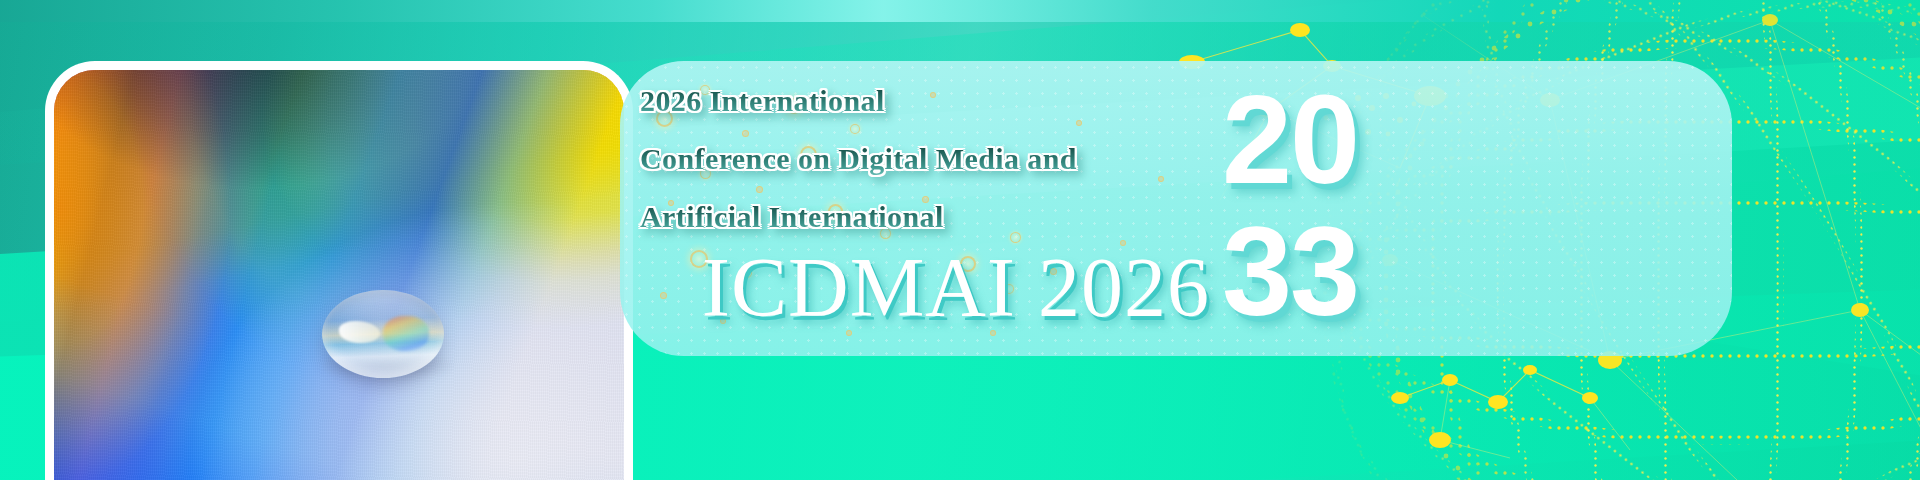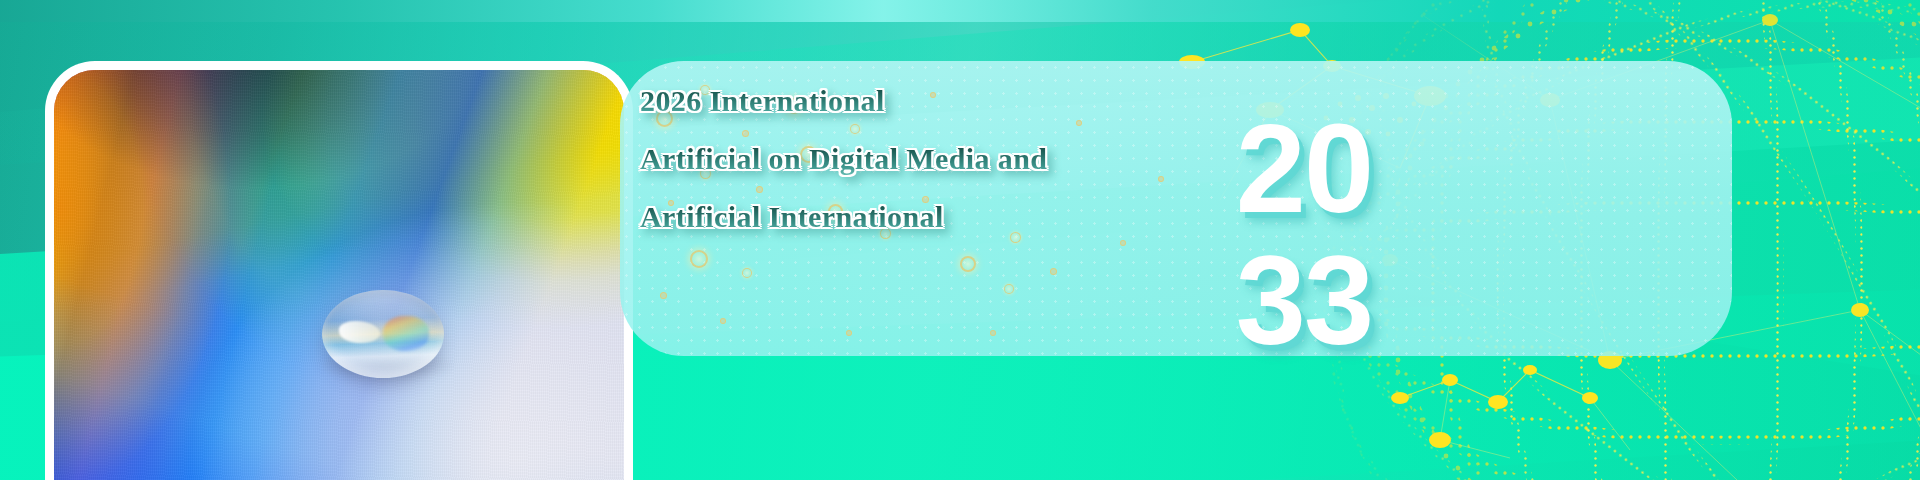--- a/index.html
+++ b/index.html
@@ -350,22 +350,21 @@
       3px 4px 0 rgba(60,200,196,.95),
       5px 7px 8px rgba(40,170,168,.55);
     white-space: nowrap;
   }
 
   .year-block {
     position: absolute;
     left: 1222px;
     top: 74px;
     width: 150px;
-    text-align: right;
-    margin-top: 29px;
+    text-align: left;
   }
   .year-half {
     font-family: "Liberation Sans", "DejaVu Sans", sans-serif;
     font-weight: bold;
     font-size: 126px;
     line-height: 132px;
     letter-spacing: -2px;
     color: #ffffff;
     text-shadow:
       5px 6px 0 rgba(96,216,212,.95),
@@ -551,23 +550,24 @@
     <div class="spk tiny" style="left:1076px; top:120px;  width:4px;  height:4px;"></div>
     <div class="spk tiny" style="left:930px;  top:92px;   width:4px;  height:4px;"></div>
     <div class="spk tiny" style="left:668px;  top:200px;  width:4px;  height:4px;"></div>
     <div class="spk tiny" style="left:720px;  top:318px;  width:4px;  height:4px;"></div>
     <div class="spk tiny" style="left:846px;  top:330px;  width:4px;  height:4px;"></div>
     <div class="spk tiny" style="left:990px;  top:330px;  width:4px;  height:4px;"></div>
   </div>
 
   <div class="text-col">
     <span class="line l1">2026 International</span>
-    <span class="line l2">Artificial on Digital Media and</span>
+    <span class="line l2">Conference on Digital Media and</span>
     <span class="line l3">Artificial International</span>
   </div>
 
+  <div class="acronym">ICDMAI 2026</div>
 
   <div class="year-block">
     <div class="year-half">20</div>
     <div class="year-half">33</div>
   </div>
 
 </div>
 
 </body></html>

